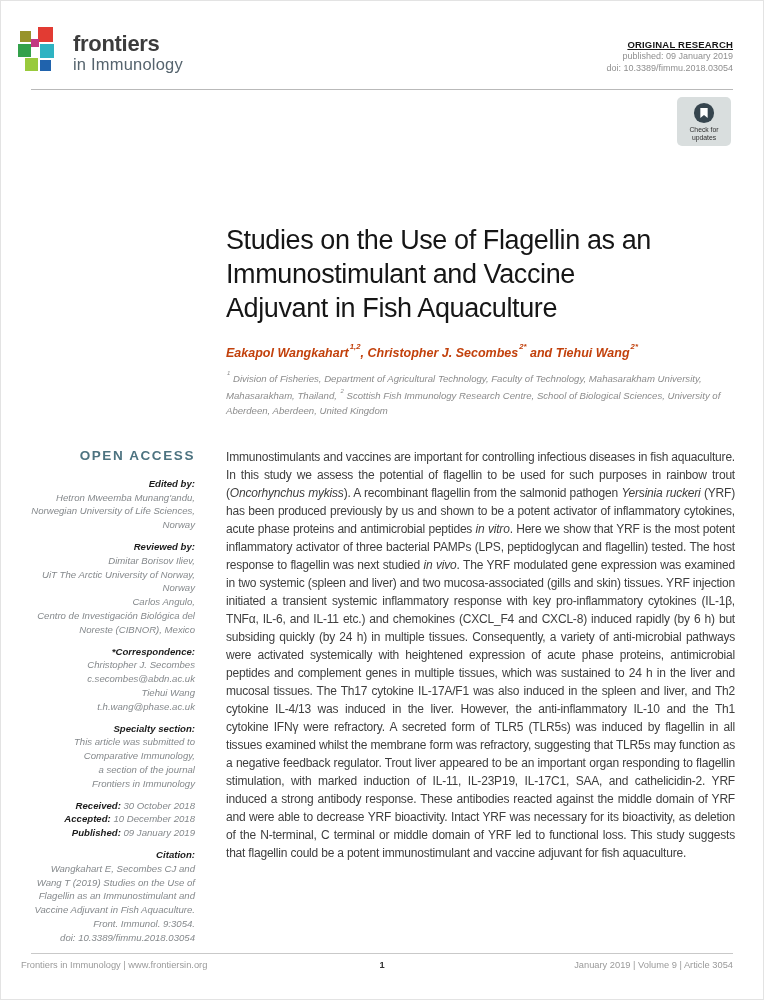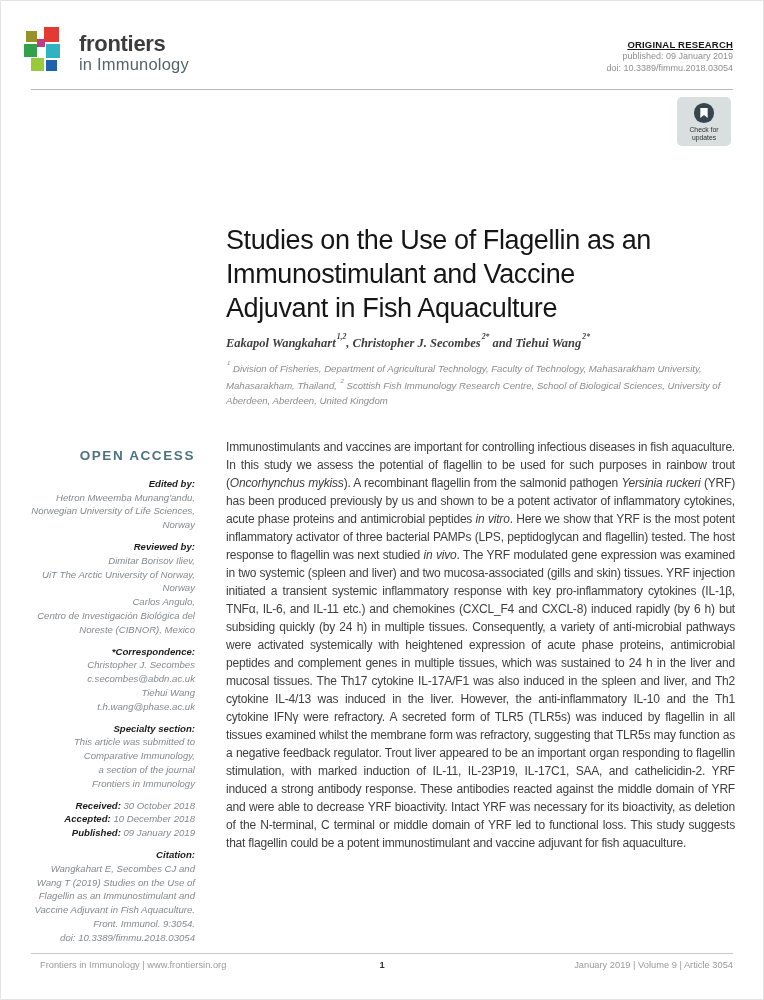--- a/index.html
+++ b/index.html
@@ -1,20 +1,20 @@
 <!DOCTYPE html>
 <html style="--accent: #4d7380; --brand-text: #3c3c3c; --brand-sub-text: #56646e; --body-text: #3e3e3e; --sidebar-text: #85898c; --badge-bg: #d9dede; --badge-circle: #36454e; --cube-olive: #97932b; --cube-red: #e23b33; --cube-magenta: #c23a82; --cube-teal: #2fb3c2; --cube-green: #33a14b; --cube-lime: #99ca3c; --cube-blue: #2063ad;"><head>
 <meta charset="utf-8">
 <style>
   * { margin:0; padding:0; box-sizing:border-box; }
   html,body { background:#fff; font-family:"Liberation Sans", sans-serif; }
   .page { position:relative; width:764px; height:1000px; background:#fff; border:1px solid #e3e3e3; overflow:hidden; margin:0 auto; }
 
   
-  .logo { position:absolute; left:22px; top:26px; display:flex; align-items:flex-start; }
+  .logo { position:absolute; left:16px; top:26px; display:flex; align-items:flex-start; }
   .cubes { position:relative; width:46px; height:48px; }
   .cube { position:absolute; }
   .cube.c-olive   { left:3px;  top:4px;  width:11px; height:11px; background:var(--cube-olive,#97932b); }
   .cube.c-red     { left:21px; top:0;    width:15px; height:15px; background:var(--cube-red,#e23b33); }
   .cube.c-magenta { left:14px; top:12px; width:8px;  height:8px;  background:var(--cube-magenta,#c23a82); }
   .cube.c-teal    { left:23px; top:17px; width:14px; height:14px; background:var(--cube-teal,#2fb3c2); }
   .cube.c-green   { left:1px;  top:17px; width:13px; height:13px; background:var(--cube-green,#33a14b); }
   .cube.c-lime    { left:8px;  top:31px; width:13px; height:13px; background:var(--cube-lime,#99ca3c); }
   .cube.c-blue    { left:23px; top:33px; width:11px; height:11px; background:var(--cube-blue,#2063ad); }
   .brand-text { margin-left:10px; margin-top:6px; }
@@ -33,31 +33,31 @@
   
   .sidebar { position:absolute; left:14px; top:448px; width:180px; text-align:right; font-size:9.6px; line-height:13.8px; font-style:italic; color:var(--sidebar-text,#85898c); }
   .open-access { font-style:normal; font-size:13.5px; letter-spacing:1.6px; font-weight:600; color:var(--accent,#4d7380); margin-bottom:14px; }
   .sb-sec { margin-bottom:8px; }
   .sb-label { font-weight:bold; color:#1c1c1c; }
   .sb-label-inline { font-weight:bold; color:#1c1c1c; }
 
   
   .main { position:absolute; left:225px; top:222px; width:509px; }
   .title { font-size:27px; line-height:34px; font-weight:normal; letter-spacing:-0.4px; color:#161616; }
-  .authors { margin-top:10px; font-size:12.5px; font-weight:bold; font-style:italic; color:#404040; height:16px;font-family:Liberation Serif, serif; }
+  .authors { margin-top:20px; font-size:12.5px; font-weight:bold; font-style:italic; color:#c2410c; height:16px; }
   .authors sup, .affiliations sup { font-size:0.62em; position:relative; top:-0.45em; margin-left:1px; }
   .affiliations { margin-top:8px; font-size:9.6px; line-height:15px; font-style:italic; color:#8c8c8c; }
   .abstract { margin-top:30px; font-size:12px; line-height:18px; letter-spacing:-0.2px; text-align:justify; color:var(--body-text,#3e3e3e); }
   .abstract .it { font-style:italic; }
   .keywords { margin-top:10px; font-size:9.6px; line-height:14px; font-weight:bold; text-align:justify; color:#2b2b2b; }
 
   
   .footer-rule { position:absolute; left:30px; right:30px; top:952px; height:1px; background:#c9c9c9; }
   .footer { position:absolute; left:0; right:0; top:959px; height:14px; font-size:9.3px; color:#9a9a9a; }
-  .footer-left { position:absolute; left:39px;text-align:right; }
+  .footer-left { position:absolute; left:20px;text-align:right; }
   .footer-page { position:absolute; left:0; right:0; text-align:center; color:#333; font-weight:bold; }
   .footer-right { position:absolute; right:30px; }
 </style>
 </head>
 <body>
 
 <div class="page">
 
   <div class="logo">
     <div class="cubes">

